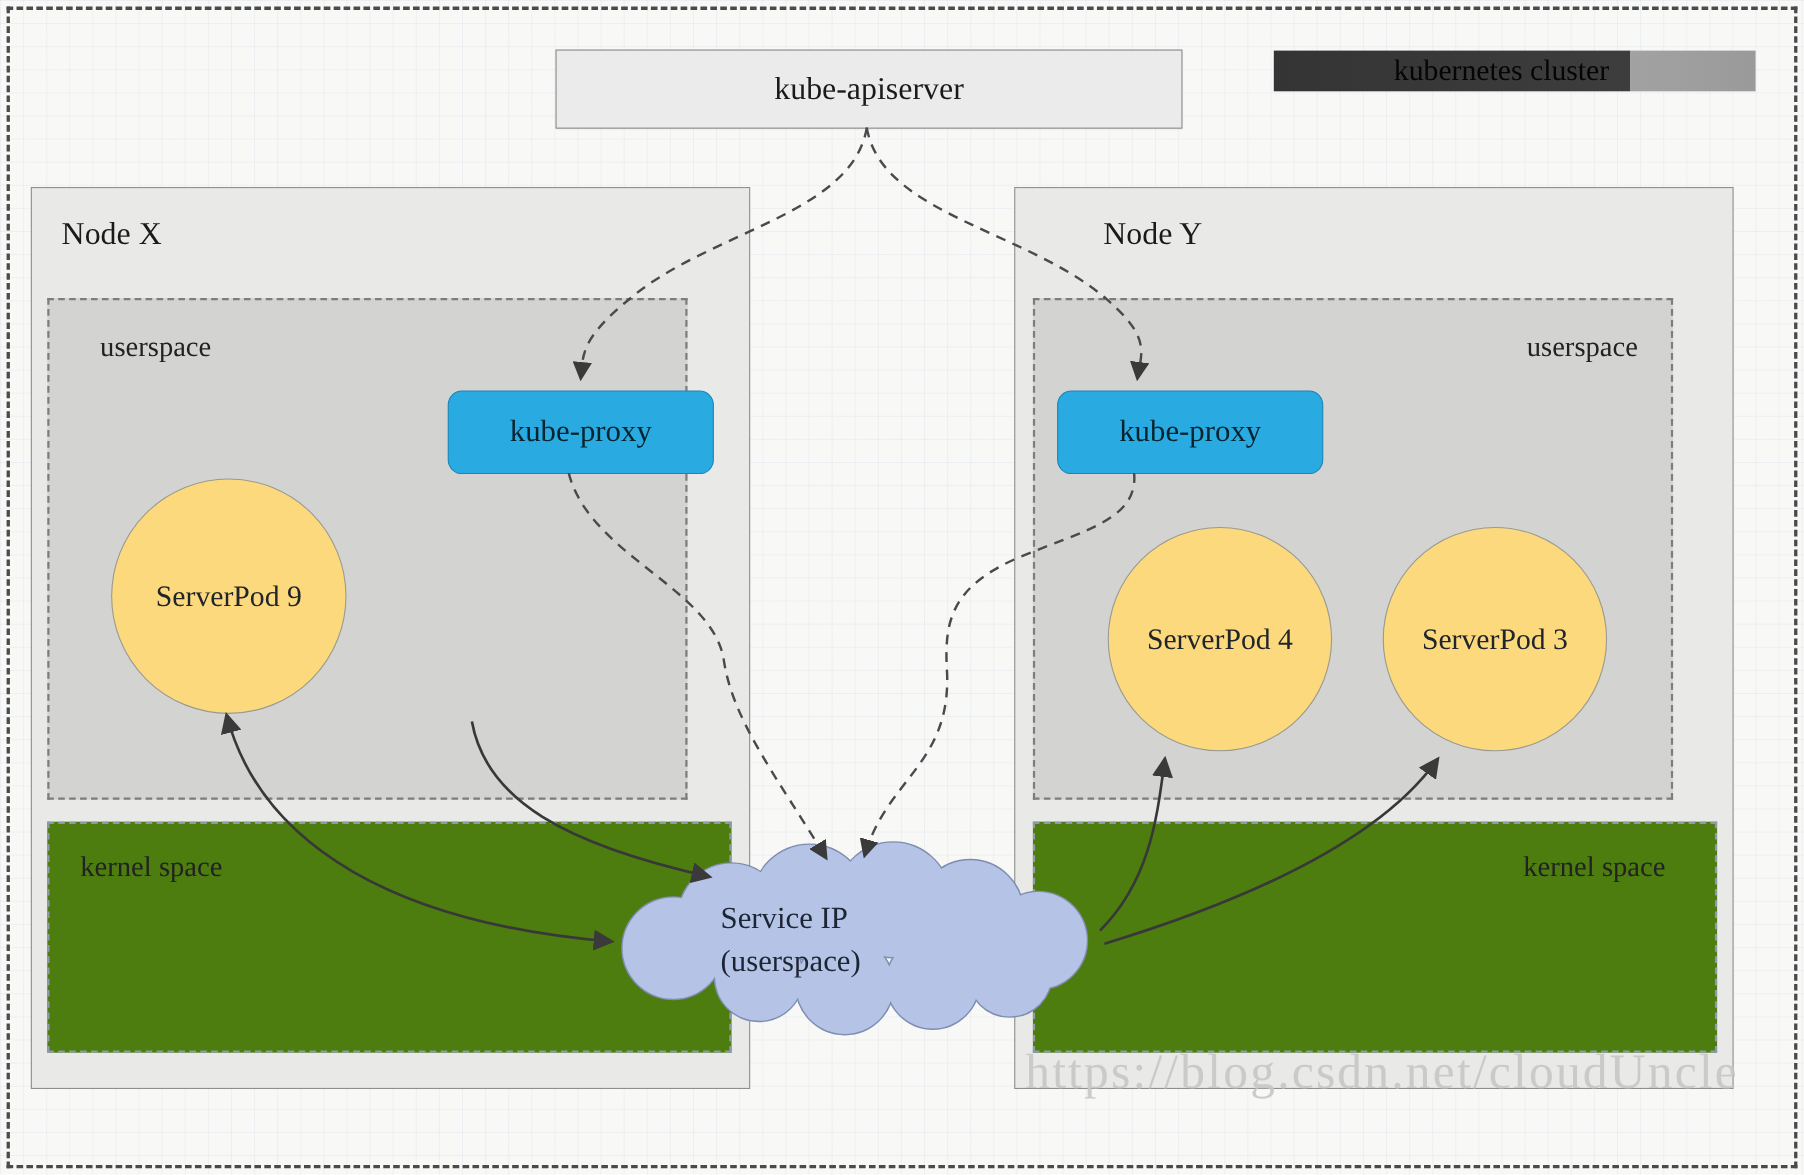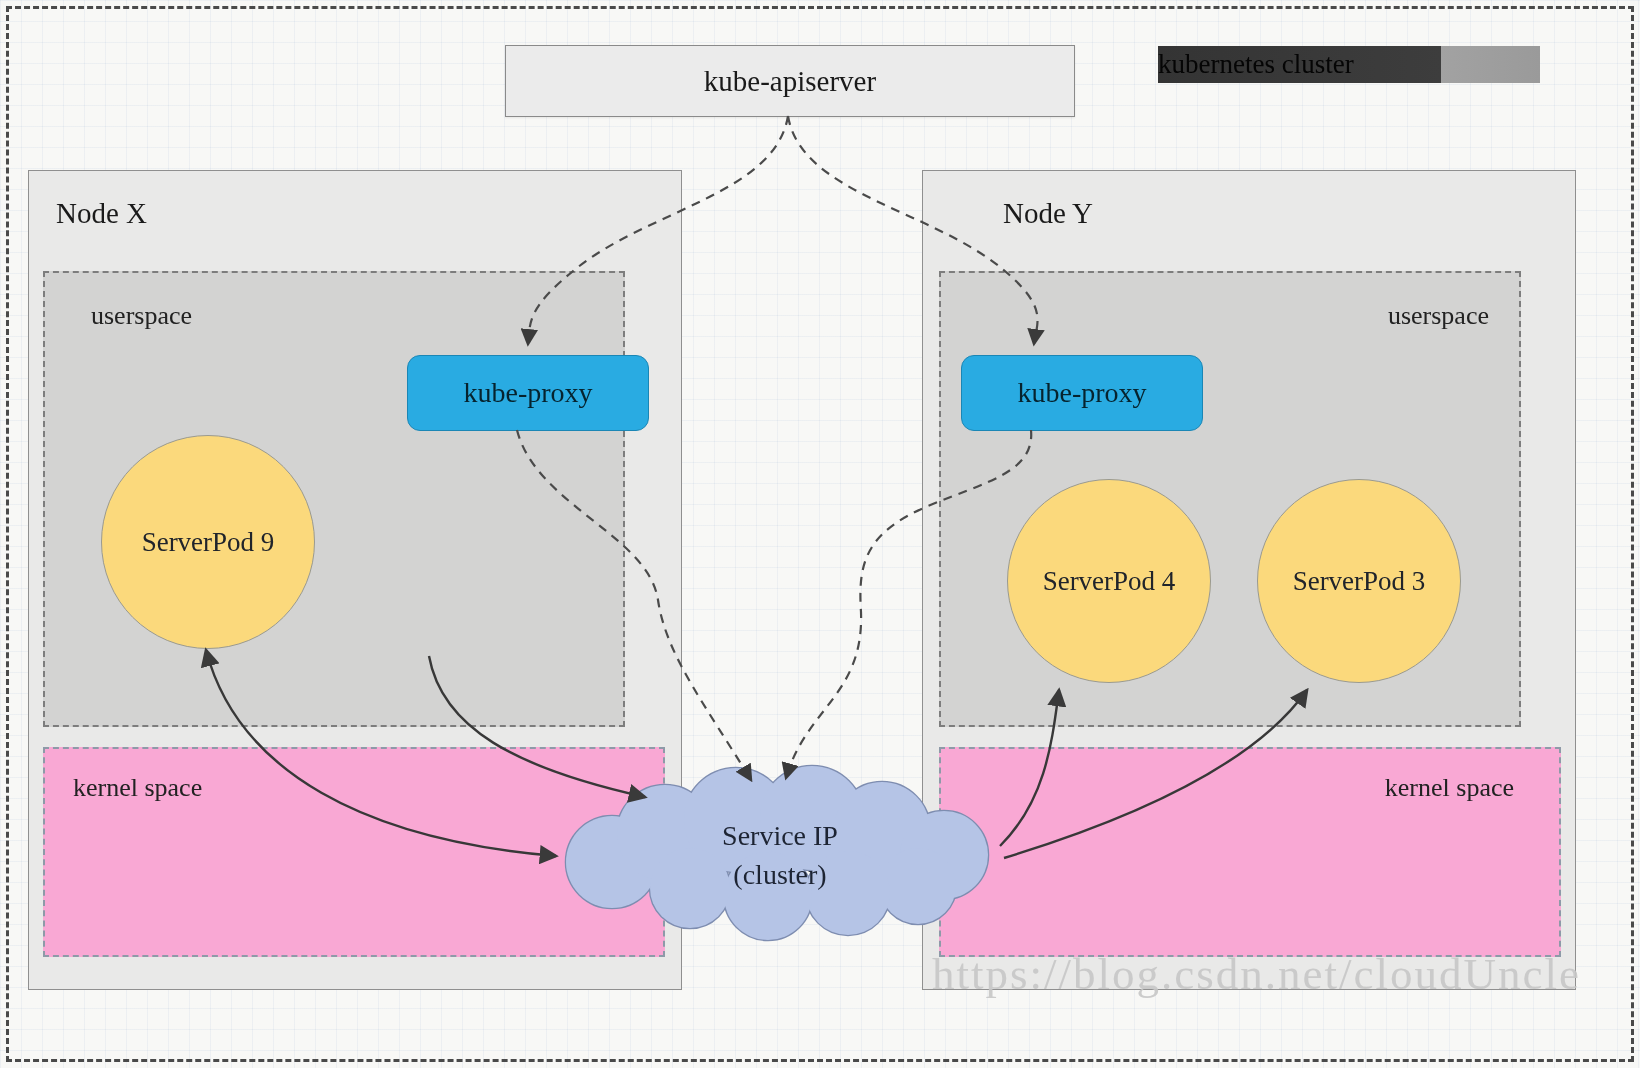--- a/index.html
+++ b/index.html
@@ -14,44 +14,44 @@
     color:#1a1a1a;
   }
   .outer-border{position:absolute;inset:6px;border:3px dashed #4a4a4a;pointer-events:none;}
   .apiserver-box{
     position:absolute;left:505px;top:45px;width:568px;height:70px;
     background:#ebebeb;border:1px solid #8a8a8a;
     display:flex;align-items:center;justify-content:center;
     font-size:29px;z-index:1;box-shadow:0 1px 2px rgba(0,0,0,0.08);
   }
   .cluster-badge{
-    position:absolute;left:1158px;top:46px;width:382px;height:37px;
+    position:absolute;left:1158px;top:46px;width:438px;height:37px;
     background:linear-gradient(to right,#343434 0%,#3d3d3d 74%,#a2a2a2 74%,#9a9a9a 100%);
-    display:flex;align-items:center;justify-content:flex-start;
+    display:flex;align-items:center;justify-content:center;
     padding-right:24px;box-sizing:border-box;
     font-size:27px;color:#050505;z-index:1;
   }
   .node{
     position:absolute;top:170px;width:652px;height:818px;
     background:#e9e9e8;border:1px solid #8f8f8f;z-index:1;
   }
   .node-x{left:28px;}
   .node-y{left:878px;margin-left:44px;}
   .node-title{position:absolute;font-size:29px;}
   .node-x .node-title{left:27px;top:26px;}
   .node-y .node-title{left:80px;top:26px;}
   .userspace{
     position:absolute;top:100px;width:582px;height:456px;
     background:#d3d3d2;border:2px dashed #7d7d7d;box-sizing:border-box;
   }
   .node-x .userspace{left:14px;}
   .node-y .userspace{left:16px;}
   .kernel{
     position:absolute;top:576px;width:622px;height:210px;
-    background:#f9a8d4;border:2px dashed #8e9aa8;box-sizing:border-box;
+    background:#4d7c0f;border:2px dashed #8e9aa8;box-sizing:border-box;
   }
   .node-x .kernel{left:14px;}
   .node-y .kernel{left:16px;}
   .region-label{position:absolute;font-size:26px;color:#222;}
   .us-label-left{left:46px;top:28px;}
   .us-label-right{right:30px;top:28px;}
   .ks-label-left{left:28px;top:24px;}
   .ks-label-right{right:45px;top:24px;}
   .kube-proxy{
     position:absolute;width:240px;height:74px;border-radius:13px;
@@ -68,21 +68,21 @@
   }
   .pod-server{background:#fbd97c;}
   .pod-client{background:#e6efdd;}
   .pod1{left:56px;top:162px;width:212px;height:212px;}
   .podc{left:295px;top:210px;width:176px;height:176px;}
   .pod2{left:66px;top:206px;width:202px;height:202px;}
   .pod3{left:316px;top:206px;width:202px;height:202px;}
   .arrows{position:absolute;left:0;top:0;z-index:2;pointer-events:none;}
   .cloud-label{
     position:absolute;left:655px;top:816px;width:250px;z-index:3;
-    text-align:center;font-size:28px;color:#1d2433;line-height:1.4;pointer-events:none;
+    font-size:28px;color:#1d2433;line-height:1.4;pointer-events:none;
   }
   .watermark{
     position:absolute;left:932px;top:948px;z-index:4;
     font-size:45px;letter-spacing:2px;color:rgba(198,198,198,0.9);
     white-space:nowrap;pointer-events:none;
   }
 </style>
 </head>
 <body>
 
@@ -180,18 +180,18 @@
     <g fill="none" stroke="#383838" stroke-width="2.4">
       <path d="M 429 656 C 442 728, 515 768, 645 797" marker-end="url(#arr)"></path>
       <path d="M 206 650 C 238 772, 365 840, 556 856" marker-start="url(#arr)" marker-end="url(#arr)"></path>
       <path d="M 1000 846 C 1046 800, 1052 742, 1059 690" marker-end="url(#arr)"></path>
       <path d="M 1004 858 C 1122 822, 1252 768, 1307 690" marker-end="url(#arr)"></path>
     </g>
   </svg>
 
   <div class="cloud-label">
     <div>Service IP</div>
-    <div>(cluster)</div>
+    <div>(userspace)</div>
   </div>
 
   <div class="watermark">https://blog.csdn.net/cloudUncle</div>
 
 </div>
 
 </body></html>

